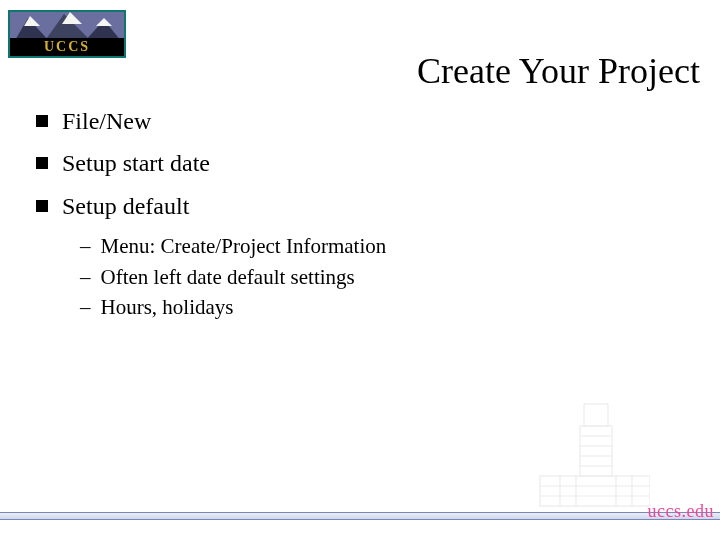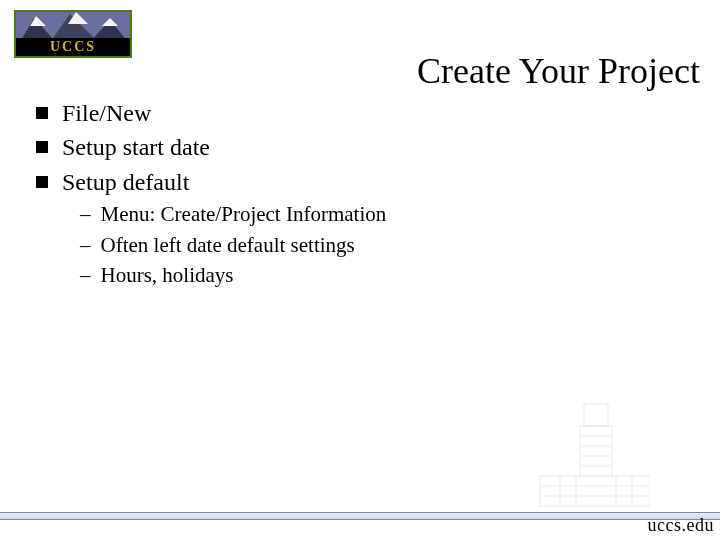--- a/index.html
+++ b/index.html
@@ -19,25 +19,24 @@
     box-sizing: border-box;
   }
 
   
   .logo {
     position: absolute;
     top: 10px;
     left: 8px;
     width: 118px;
     height: 48px;
-    border: 2px solid #4d7c0f;
+    border: 2px solid #0f766e;
     background: #a3a7c9;
     box-sizing: border-box;
     overflow: hidden;
-    margin-left: 6px;
   }
   .logo .mountain-wrap {
     height: 28px;
     width: 100%;
     position: relative;
     background: #6a6fa0;
   }
   .logo .mtn {
     position: absolute;
     bottom: -2px;
@@ -111,21 +110,21 @@
     top: 95px;
     left: 36px;
     right: 40px;
     font-size: 24px;
     color: #000;
     line-height: 1.35;
   }
   .lvl1 {
     display: flex;
     align-items: flex-start;
-    margin: 2px 0;
+    margin: 10px 0;
   }
   .lvl1 .bullet1 {
     width: 12px;
     height: 12px;
     background: #000;
     margin-top: 10px;
     margin-right: 14px;
     flex: none;
   }
   .lvl2 {
@@ -145,23 +144,23 @@
     left: -10px; right: -10px;
     bottom: 20px;
     height: 6px;
     border-top: 1px solid #7a88b5;
     border-bottom: 1px solid #7a88b5;
     background: linear-gradient(#e9edf7, #cfd7ec);
   }
   .footer-url {
     position: absolute;
     right: 6px;
-    bottom: 4px;
+    bottom: 18px;
     font-family: Georgia, "Times New Roman", serif;
-    color: #000000;
+    color: #ec4899;
     font-size: 18px;
     letter-spacing: 0.5px;
     margin-top: 32px;
   }
 
   
   .tower {
     position: absolute;
     right: 70px;
     bottom: 26px;

